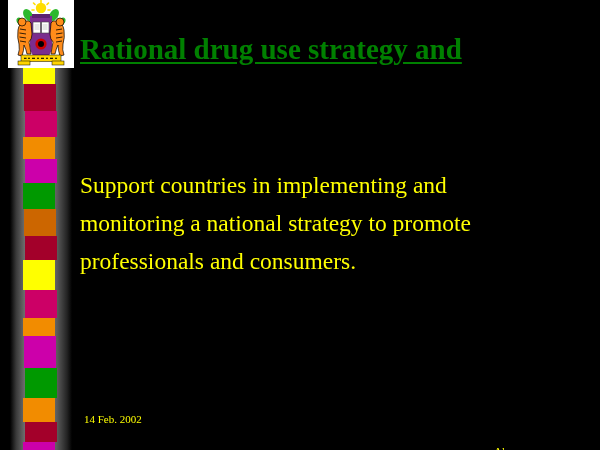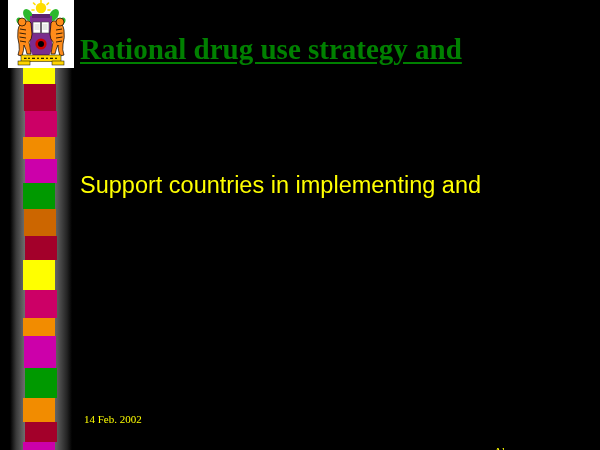--- a/index.html
+++ b/index.html
@@ -82,21 +82,21 @@
   }
 
   
   #body-block {
     position: absolute;
     left: 80px;
     top: 166px;
     width: 505px;
   }
   .body-line {
-    font-family: Liberation Sans, sans-serif;
+    font-family: Liberation Serif, serif;
     font-size: 23.5px;
     line-height: 38px;
     color: #ffff00;
     white-space: nowrap;
   }
 
   
   #footer {
     position: absolute;
     left: 0;
@@ -214,20 +214,22 @@
       <rect x="44" y="61" width="12" height="4" fill="#ffd500" stroke="#000" stroke-width="0.5"></rect>
     </svg>
   </div>
 
   <div id="title-block">
     <div class="title-line"><span class="u">Rational drug use strategy and</span></div>
   </div>
 
   <div id="body-block">
     <div class="body-line">Support countries in implementing and</div>
+    <div class="body-line">monitoring a national strategy to promote</div>
+    <div class="body-line">professionals and consumers.</div>
   </div>
 
   <div id="footer">
     <div id="footer-date">14 Feb. 2002</div>
     <div id="footer-right">ARN</div>
   </div>
 
 </div>
 
 </body></html>

